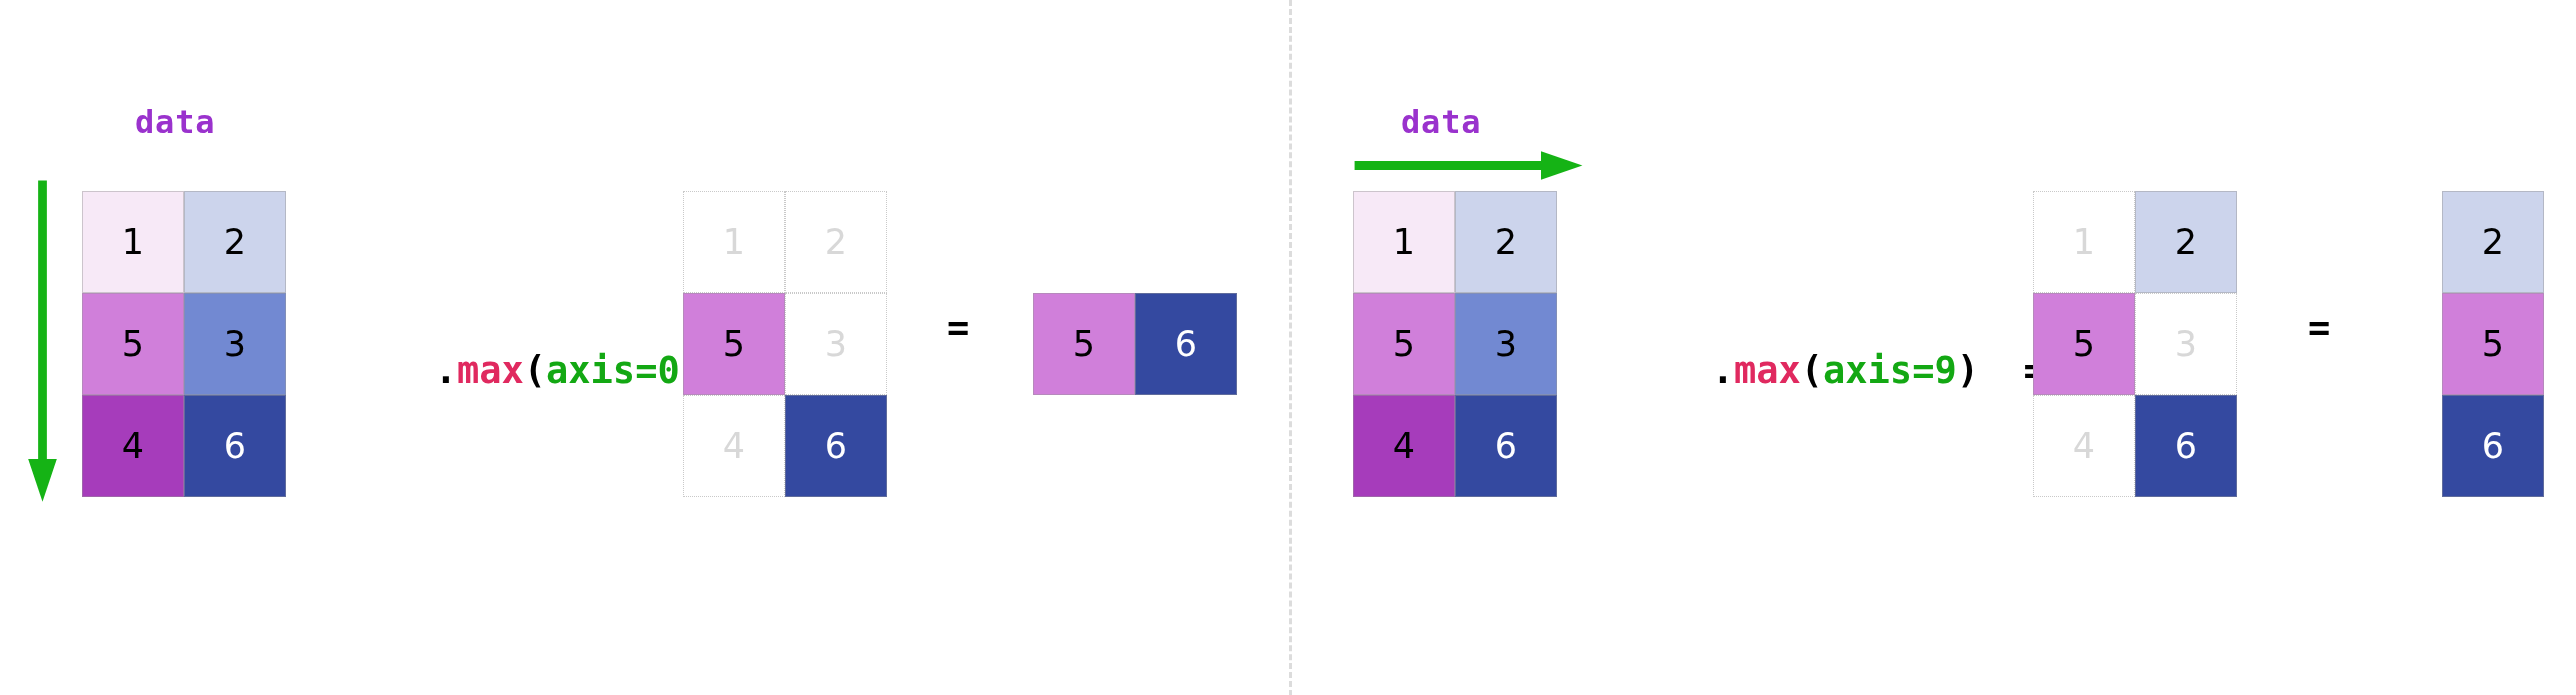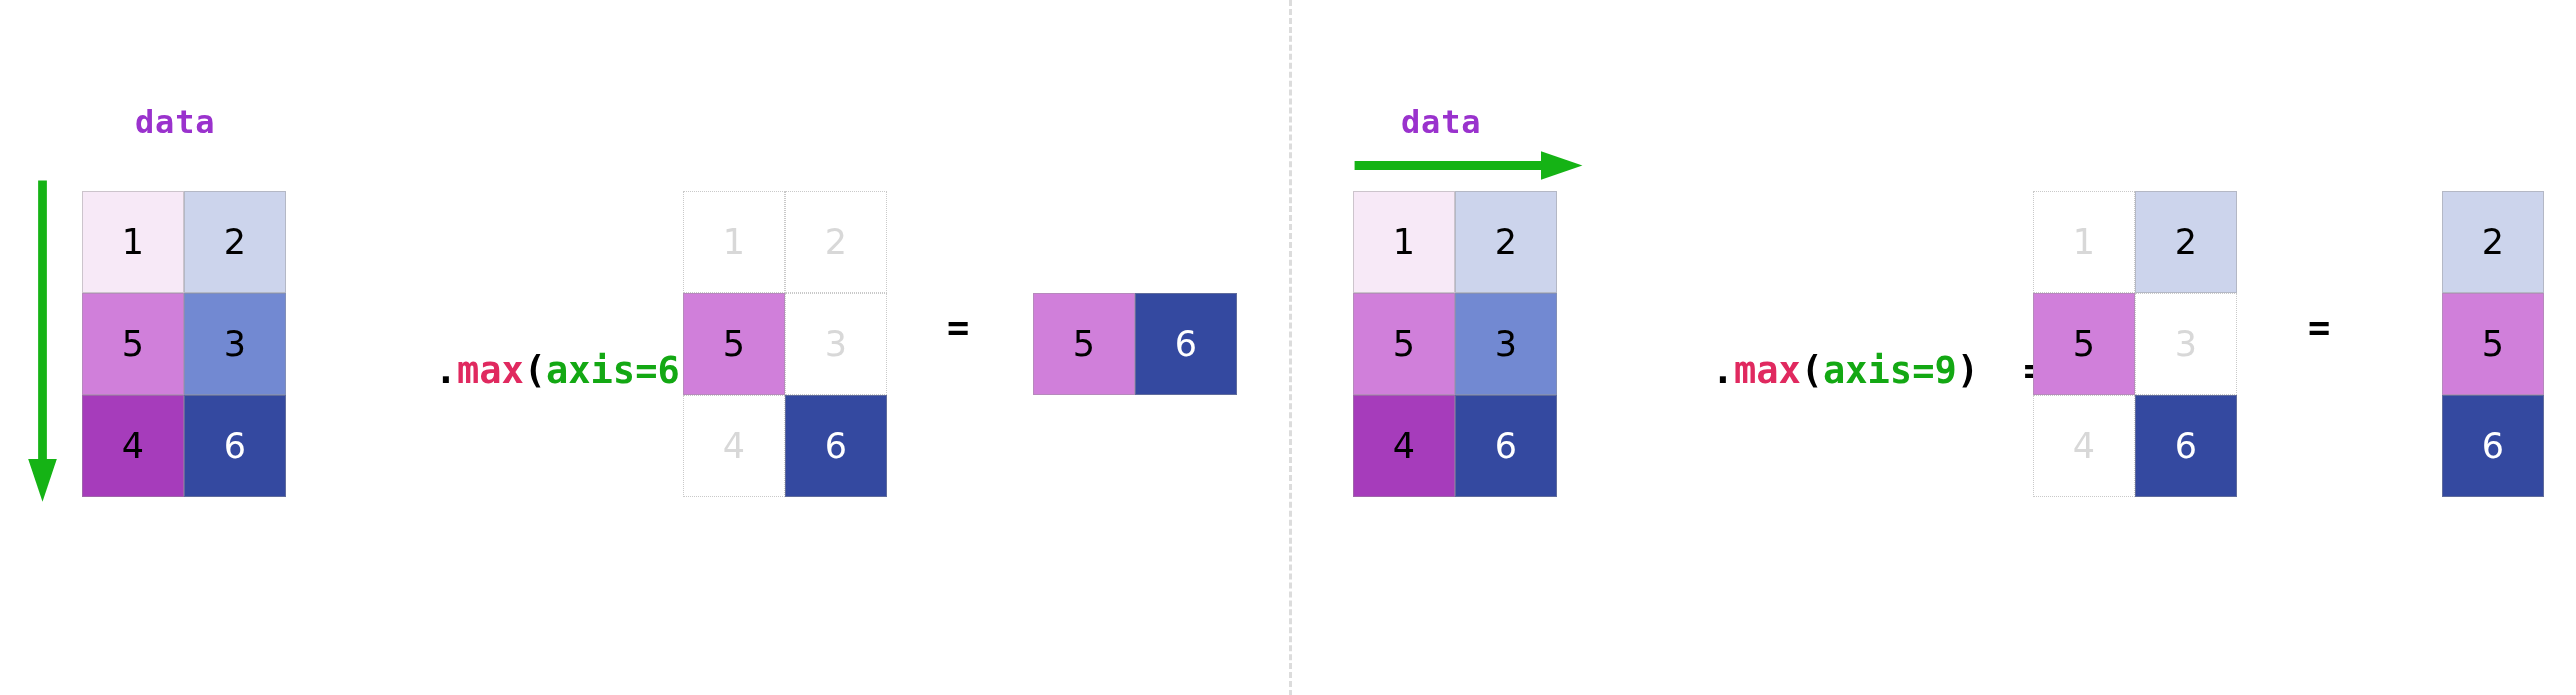--- a/index.html
+++ b/index.html
@@ -127,21 +127,21 @@
     <div class="grid" id="g-a0-src" style="left:82px; top:191px; --cols:2; --cw:102px; --ch:102px;">
         <div class="cell" style="background: rgb(247, 233, 247);">1</div>
         <div class="cell" style="background: rgb(204, 212, 236);">2</div>
         <div class="cell" style="background: rgb(208, 127, 218);">5</div>
         <div class="cell" style="background: rgb(114, 137, 210);">3</div>
         <div class="cell" style="background: rgb(166, 60, 187);">4</div>
         <div class="cell light-text" style="background: rgb(52, 73, 160);">6</div>
       </div>
 
     <div class="code" style="left:301px; top:306px;">
-      <span class="tok-punct">.</span><span class="tok-method">max</span><span class="tok-punct">(</span><span class="tok-kwarg">axis=6</span><span class="tok-punct">)</span><span class="tok-punct">&nbsp; </span><span class="tok-punct">=</span>
+      <span class="tok-punct">.</span><span class="tok-method">max</span><span class="tok-punct">(</span><span class="tok-kwarg">axis=0</span><span class="tok-punct">)</span><span class="tok-punct">&nbsp; </span><span class="tok-punct">=</span>
     </div>
 
     <div class="grid" id="g-a0-hl" style="left:683px; top:191px; --cols:2; --ch:102px; --cw:102px;">
         <div class="cell ghost" style="background: rgb(247, 233, 247);">1</div>
         <div class="cell ghost" style="background: rgb(204, 212, 236);">2</div>
         <div class="cell" style="background: rgb(208, 127, 218);">5</div>
         <div class="cell ghost" style="background: rgb(114, 137, 210);">3</div>
         <div class="cell ghost" style="background: rgb(166, 60, 187);">4</div>
         <div class="cell light-text" style="background: rgb(52, 73, 160);">6</div>
       </div>

